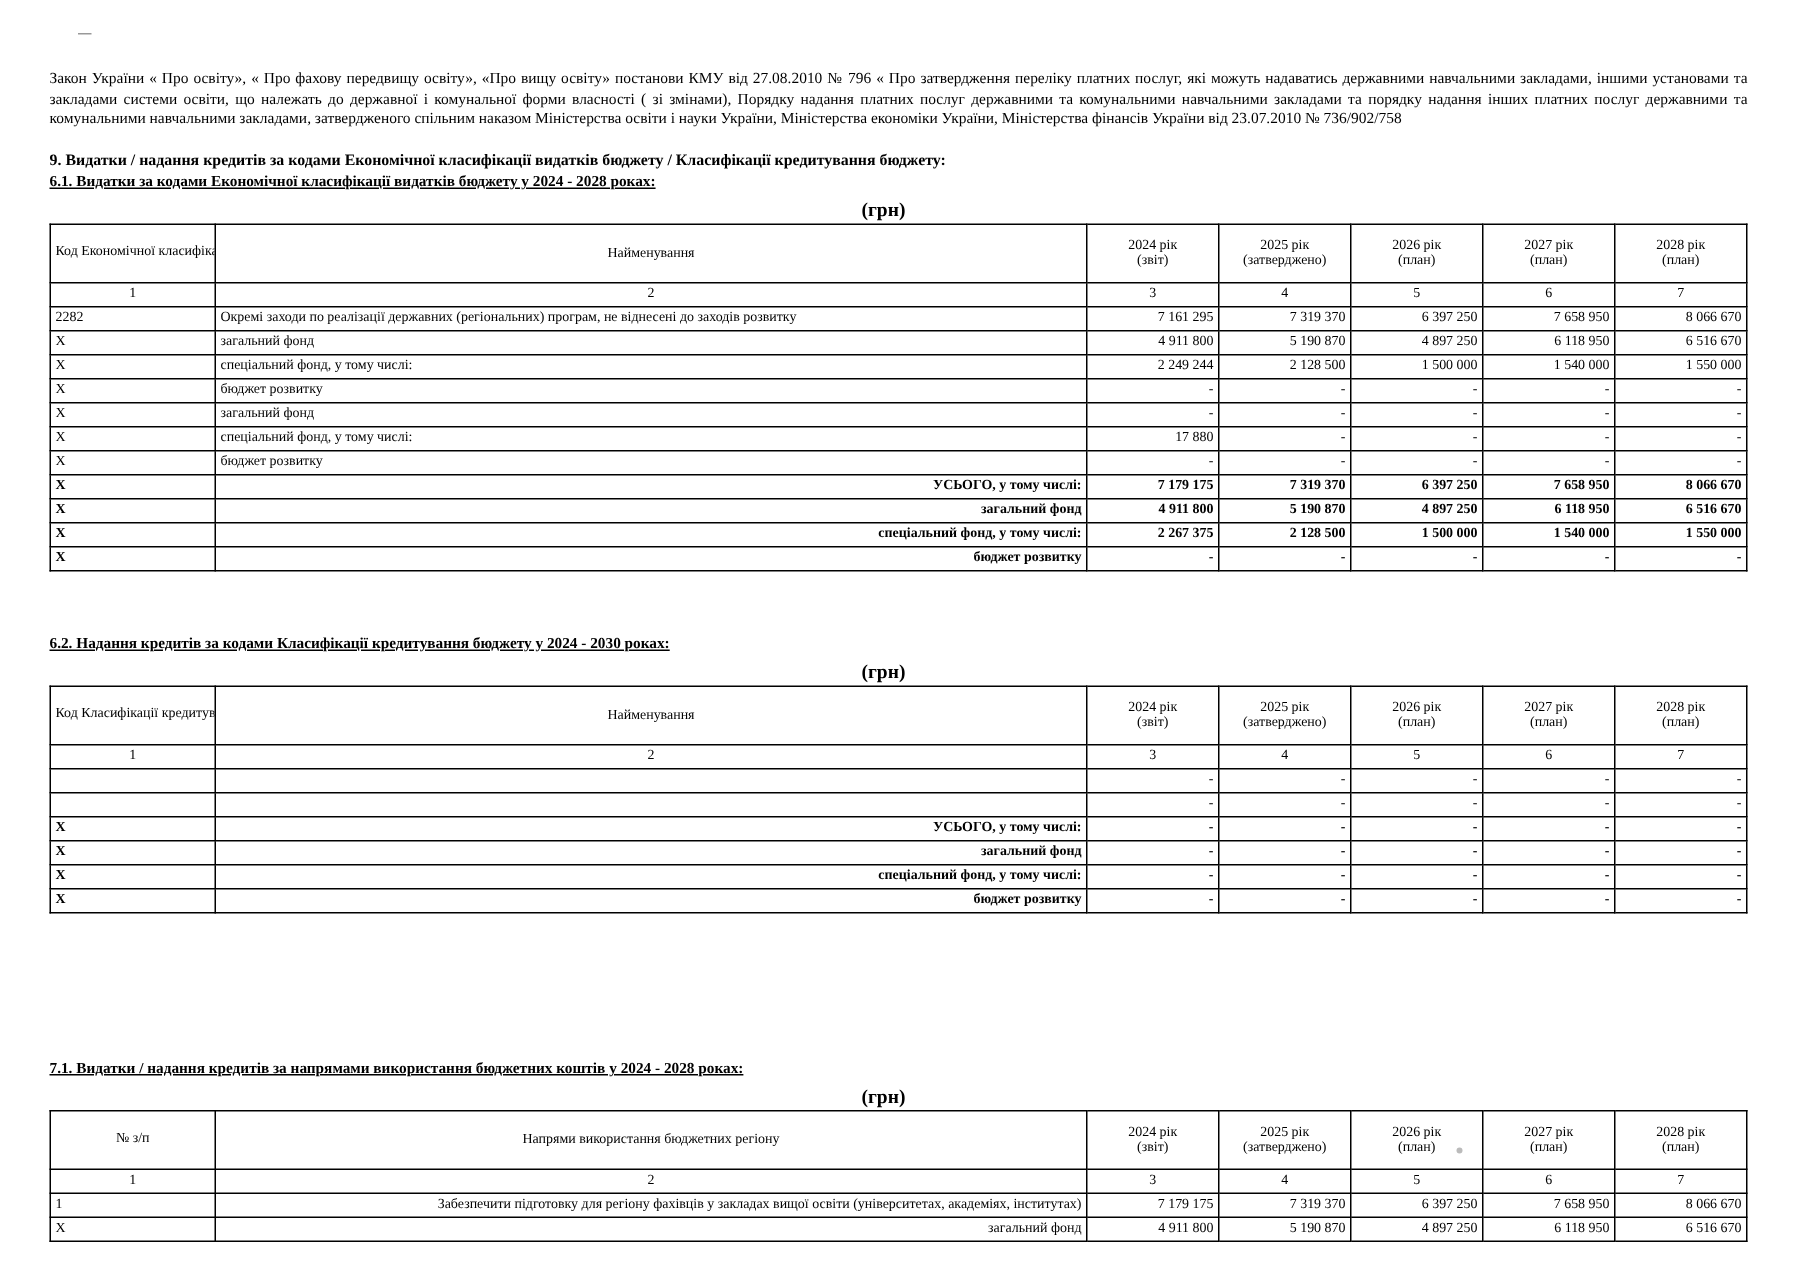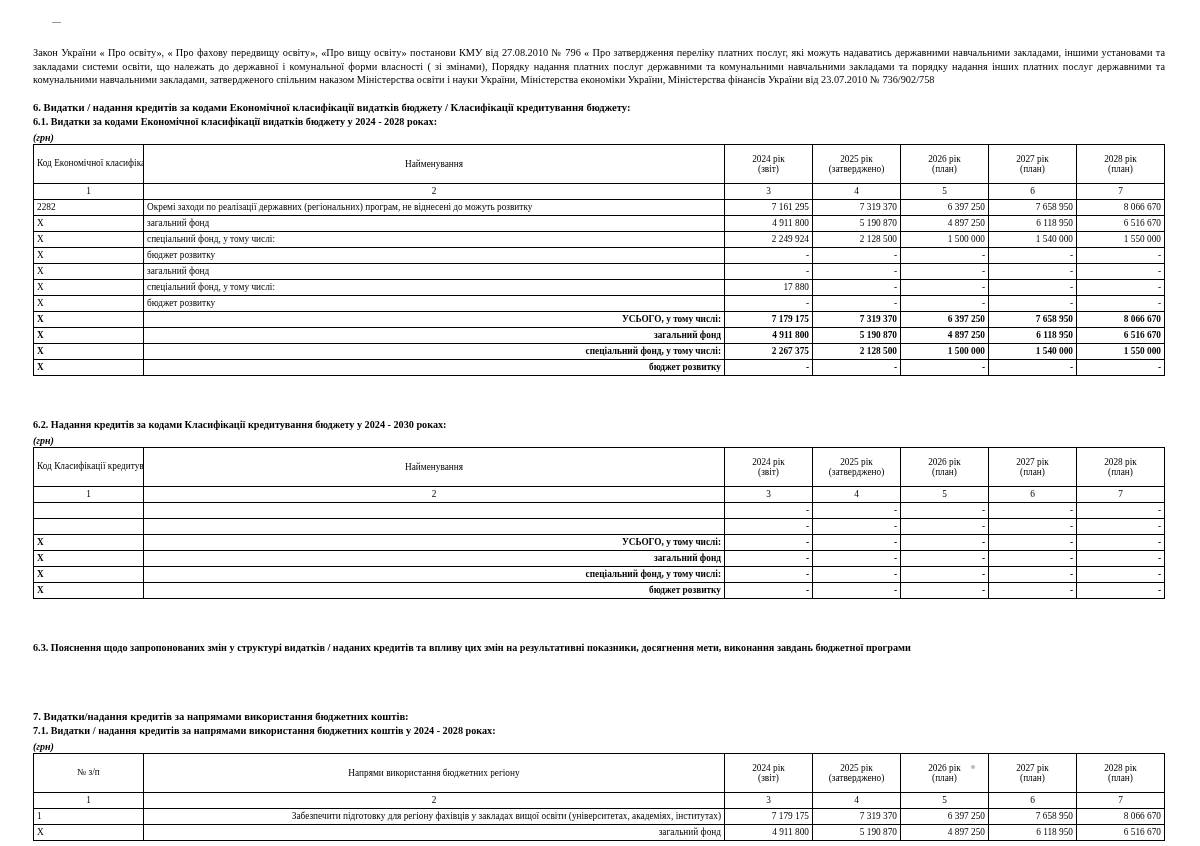--- a/index.html
+++ b/index.html
@@ -29,28 +29,28 @@
     font-weight:bold;
     font-size:10.6px;
     margin:0;
     line-height:14px;
   }
   .sec-sub{
     font-weight:bold;
     font-size:10.2px;
     margin:0 0 3px 0;
     line-height:14px;
+    text-decoration:underline;
   }
   .unit{
-    text-align:left;
-    font-size:10px;
+    text-align:center;
+    font-size:13px;
     font-weight:bold;
     padding-right:20px;
     margin:1px 0 1px 0;
-    font-style:italic;
   }
   table.t{
     border-collapse:collapse;
     width:100%;
     table-layout:fixed;
   }
   table.t td, table.t th{
     border:1px solid #000;
     font-size:9.3px;
     padding:1px 3px;
@@ -100,21 +100,21 @@
 
 <div class="page">
 
   <div class="topmark"></div>
   <div class="sidemark"></div>
 
   <div class="content">
 
     <p class="intro">Закон України « Про освіту», « Про фахову передвищу освіту», «Про вищу освіту» постанови КМУ від 27.08.2010 № 796 « Про затвердження переліку платних послуг, які можуть надаватись державними навчальними закладами, іншими установами та закладами системи освіти, що належать до державної і комунальної форми власності ( зі змінами), Порядку надання платних послуг державними та комунальними навчальними закладами та порядку надання інших платних послуг державними та комунальними навчальними закладами, затвердженого спільним наказом Міністерства освіти і науки України, Міністерства економіки України, Міністерства фінансів України від 23.07.2010 № 736/902/758</p>
 
-    <p class="sec-title">6. Видатки / надання кредитів за кодами Економічної класифікації видатків бюджету / Класифікації кредитування бюджету:</p>
+    <p class="sec-title">9. Видатки / надання кредитів за кодами Економічної класифікації видатків бюджету / Класифікації кредитування бюджету:</p>
     <p class="sec-sub">6.1. Видатки за кодами Економічної класифікації видатків бюджету у 2024 - 2028 роках:</p>
     <div class="unit">(грн)</div>
 
     <table class="t">
       <colgroup>
         <col class="t-col-code">
           <col class="t-col-name">
         <col class="t-col-y">
           <col class="t-col-y">
           <col class="t-col-y">
@@ -152,40 +152,40 @@
           <td>3</td>
           <td>4</td>
           <td>5</td>
           <td>6</td>
           <td>7</td>
         </tr>
       </thead>
       <tbody>
           <tr class="numrow">
             <td class="c">2282</td>
-            <td class="c">Окремі заходи по реалізації державних (регіональних) програм, не віднесені до можуть розвитку</td>
+            <td class="c">Окремі заходи по реалізації державних (регіональних) програм, не віднесені до заходів розвитку</td>
             <td class="r">7 161 295</td>
             <td class="r">7 319 370</td>
             <td class="r">6 397 250</td>
             <td class="r">7 658 950</td>
             <td class="r">8 066 670</td>
           </tr>
           <tr class="numrow">
             <td class="c">X</td>
             <td class="c">загальний фонд</td>
             <td class="r">4 911 800</td>
             <td class="r">5 190 870</td>
             <td class="r">4 897 250</td>
             <td class="r">6 118 950</td>
             <td class="r">6 516 670</td>
           </tr>
           <tr class="numrow">
             <td class="c">X</td>
             <td class="c">спеціальний фонд, у тому числі:</td>
-            <td class="r">2 249 924</td>
+            <td class="r">2 249 244</td>
             <td class="r">2 128 500</td>
             <td class="r">1 500 000</td>
             <td class="r">1 540 000</td>
             <td class="r">1 550 000</td>
           </tr>
           <tr class="numrow">
             <td class="c">X</td>
             <td class="c">бюджет розвитку</td>
             <td class="r">-</td>
             <td class="r">-</td>
@@ -362,25 +362,23 @@
             <td class="r b">-</td>
             <td class="r b">-</td>
             <td class="r b">-</td>
             <td class="r b">-</td>
           </tr>
         </tbody>
     </table>
 
     <div class="spacer-lg"></div>
 
-    <p class="note">6.3. Пояснення щодо запропонованих змін у структурі видатків / наданих кредитів та впливу цих змін на результативні показники, досягнення мети, виконання завдань бюджетної програми</p>
 
     <div class="spacer-xl"></div>
 
-    <p class="sec-title">7. Видатки/надання кредитів за напрямами використання бюджетних коштів:</p>
     <p class="sec-sub">7.1. Видатки / надання кредитів за напрямами використання бюджетних коштів у 2024 - 2028 роках:</p>
     <div class="unit">(грн)</div>
 
     <table class="t">
       <colgroup>
         <col class="t-col-code">
           <col class="t-col-name">
         <col class="t-col-y">
           <col class="t-col-y">
           <col class="t-col-y">

